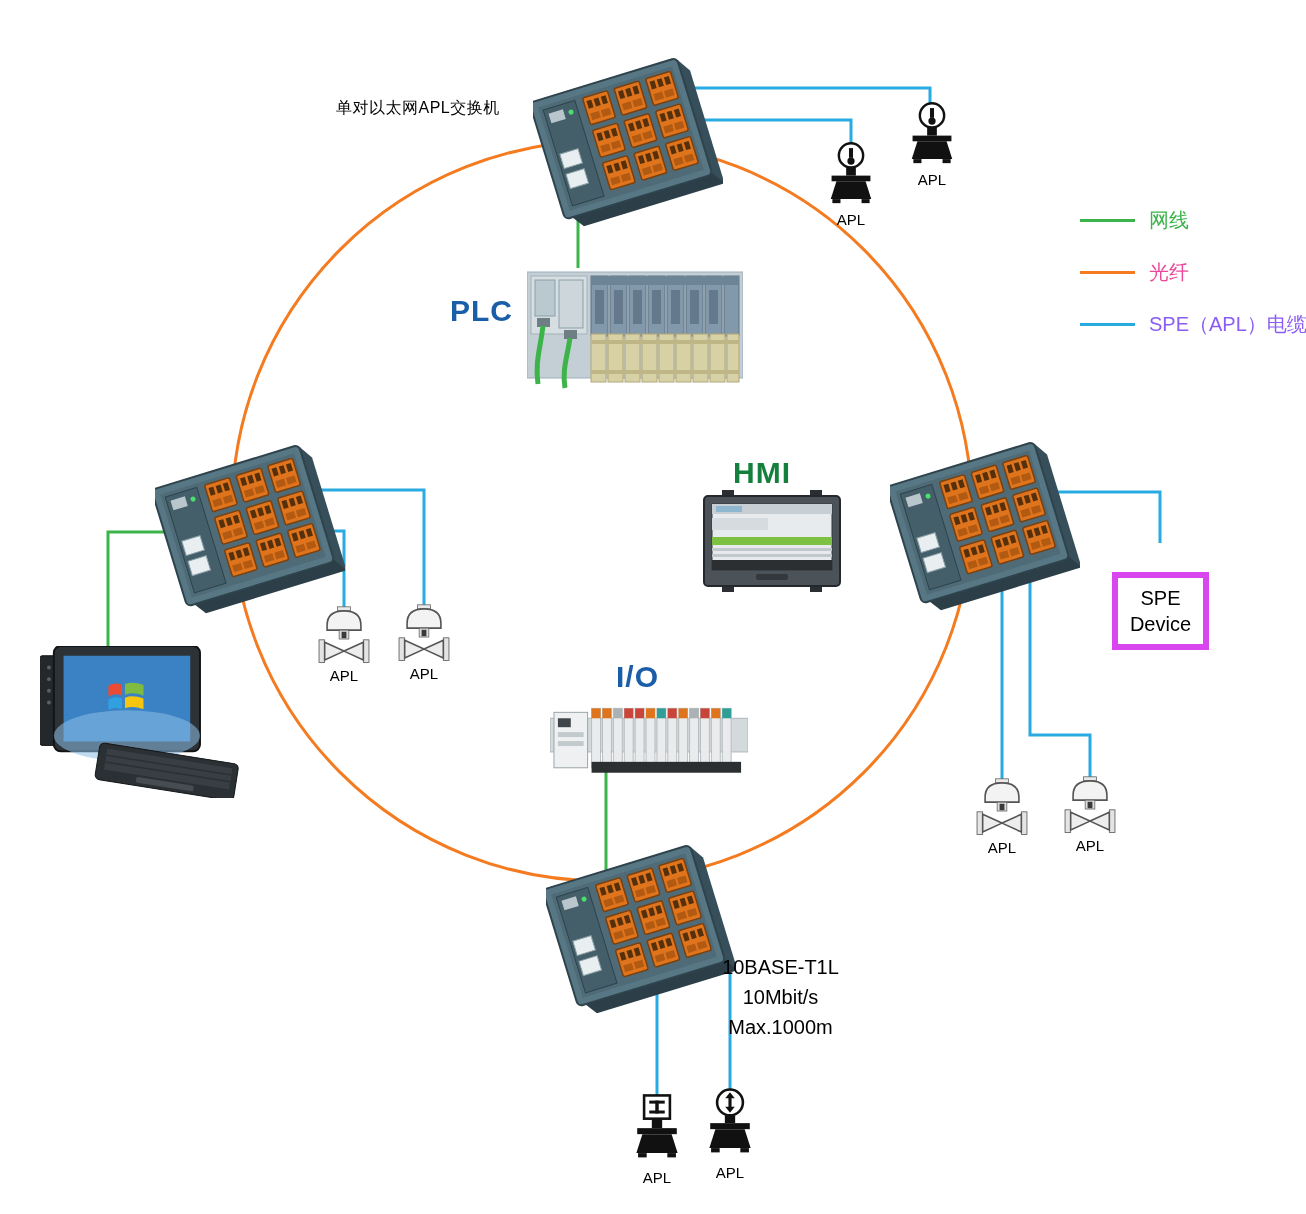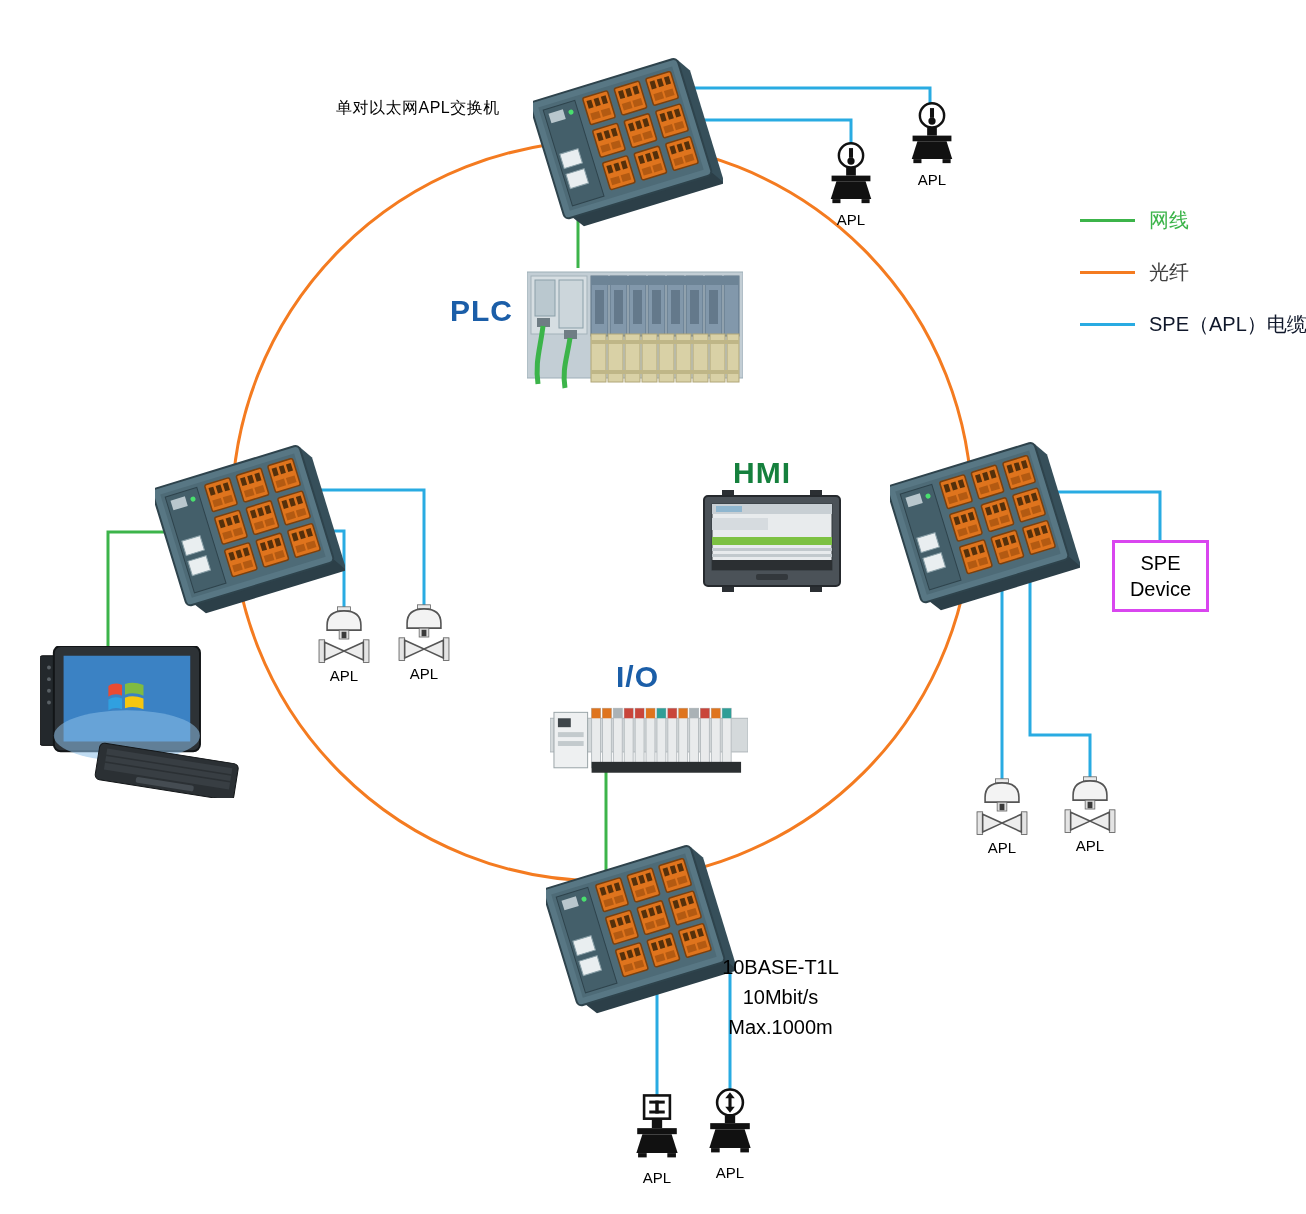--- a/index.html
+++ b/index.html
@@ -4,21 +4,21 @@
 <style>
   * { box-sizing: border-box; }
   body { margin:0; background:#ffffff; font-family:"Liberation Sans", sans-serif; }
   .stage { position:relative; width:1306px; height:1214px; background:#fff; overflow:hidden; }
   .abs { position:absolute; }
   .wires { position:absolute; left:0; top:0; }
   .wires path, .wires circle { fill:none; stroke-width:3px; }
   .dev { position:absolute; overflow:visible; }
   .caption-top { left:336px; top:98px; font-size:16px; color:#000; letter-spacing:0.5px; }
   .nlabel { position:absolute; font-size:30px; font-weight:bold; color:#1b5ea8; letter-spacing:1px;text-align:center; }
-  .spe-box { left:1112px; top:540px; width:97px; border:3px solid #d946ef; background:#fff;
+  .spe-box { left:1112px; top:572px; width:97px; border:6px solid #d946ef; background:#fff;
              text-align:center; font-size:20px; line-height:26px; padding:7px 4px; color:#000; }
   .t1l { left:683px; top:952px; width:195px; text-align:center; font-size:20px; line-height:30px; color:#000; }
   .legend { left:1080px; top:210px; }
   .legend-row { display:flex; align-items:center; margin-bottom:32px; height:20px; }
   .legend-swatch { width:55px; height:3px; margin-right:14px; flex:0 0 auto; background:#999; }
   .legend-label { font-size:20px; white-space:nowrap; }
   .fd { position:absolute; display:flex; flex-direction:column; align-items:center;justify-content:space-between; }
   .fd svg { overflow:visible; }
   .apl-label { font-size:15px; color:#000; margin-top:3px; text-align:center; }
   .defs-holder { position:absolute; width:0; height:0; overflow:hidden; }
@@ -296,25 +296,25 @@
     <div>Max.1000m</div>
   </div>
 
   <div class="abs legend">
     <div class="legend-row">
       <span class="legend-swatch" style="background: rgb(60, 180, 74);"></span>
       <span class="legend-label" style="color: rgb(60, 180, 74);">网线</span>
     </div>
     <div class="legend-row">
       <span class="legend-swatch" style="background: rgb(244, 123, 32);"></span>
-      <span class="legend-label" style="color: #404040;">光纤</span>
+      <span class="legend-label" style="color: #ec4899;">光纤</span>
     </div>
     <div class="legend-row">
       <span class="legend-swatch" style="background: rgb(41, 171, 226);"></span>
-      <span class="legend-label" style="color: #0f172a;">SPE（APL）电缆</span>
+      <span class="legend-label" style="color: #8b5cf6;">SPE（APL）电缆</span>
     </div>
   </div>
 
   <div class="fd" style="left:823px;top:140px;width:56px">
     <svg width="52" height="68">
         <use href="#sym-valve-thermo"></use>
       </svg>
     <div class="apl-label">APL</div>
   </div>
   <div class="fd" style="left:904px;top:100px;width:56px">

